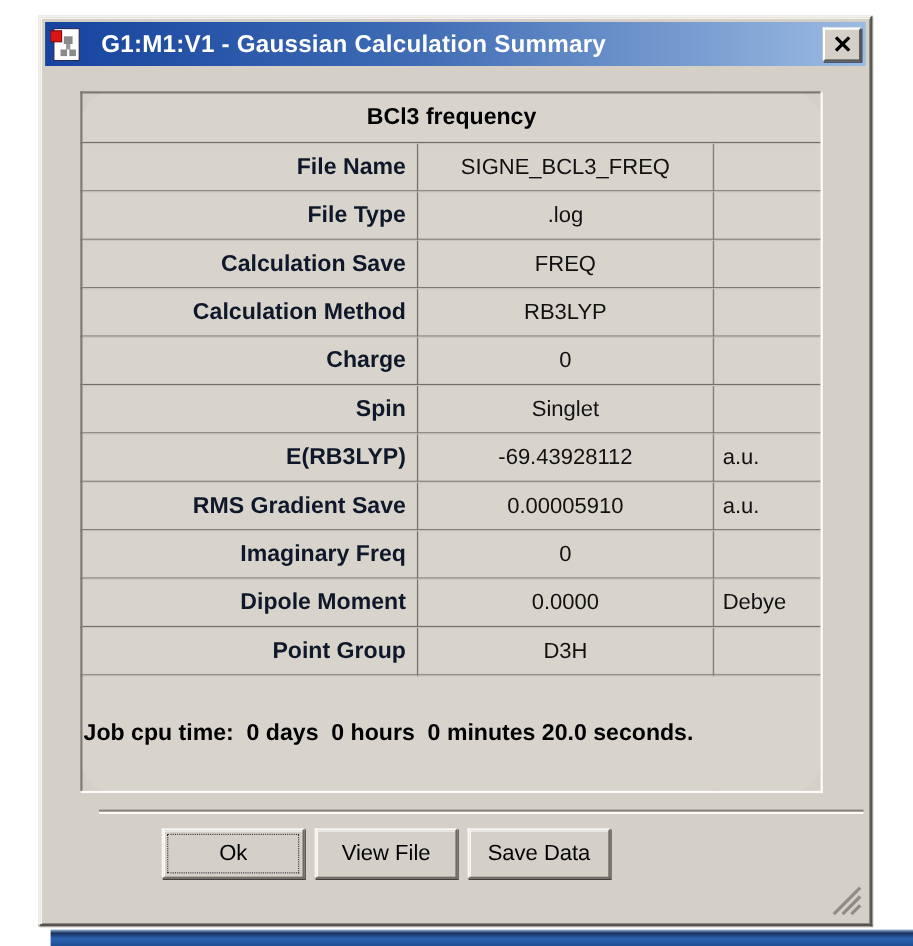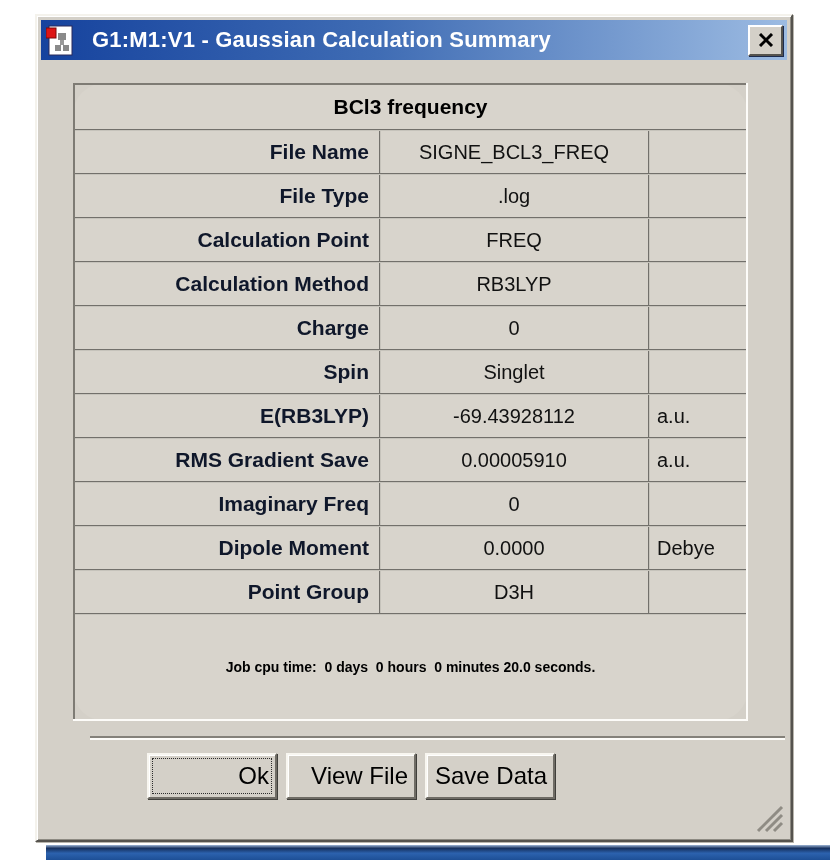--- a/index.html
+++ b/index.html
@@ -80,22 +80,22 @@
     height: 42px; padding: 0 5px 0 4px;
     text-align: center; font-size: 20px; color: #111;
     white-space: nowrap; overflow: hidden; margin-left: 14px;
   }
   td.cell-unit {
     height: 42px; padding: 0 4px 0 7px;
     text-align: left; font-size: 20px; color: #111;
     white-space: nowrap; overflow: hidden;
   }
   td.table-footer {
-    height: 102px; text-align: center; vertical-align: middle;
-    font-weight: bold; font-size: 14px; color: #000;
+    height: 102px; vertical-align: middle;
+    font-weight: bold; font-size: 21px; color: #000;
   }
   td.table-footer .footer-inner {
     display: inline-block; max-width: 560px;
     white-space: pre-wrap; line-height: 1.45;
   }
 
   
   .separator {
     margin: 15px 2px 0 17px;
     height: 0;
@@ -106,22 +106,22 @@
     margin: 13px 0 0 74px;
     display: flex; gap: 9px; align-items: center;
   }
   .btn {
     width: 130px; height: 46px;
     background: var(--dialog-face, #d4d0c8);
     border: 2px solid;
     border-color: #f8f6f0 #6f6c65 #6f6c65 #f8f6f0;
     box-shadow: 1px 1px 0 #403f3b, inset 1px 1px 0 #ffffff;
     font-family: "Liberation Sans", "DejaVu Sans", sans-serif;
-    font-size: 24px; color: #000;
-    box-sizing: border-box; cursor: default; text-align: right;
+    font-size: 20px; color: #000;
+    box-sizing: border-box; cursor: default;
   }
   .btn.focused { outline: 1px dotted #2c2c2c; outline-offset: -6px; }
 
   .resize-grip {
     position: absolute; right: 7px; bottom: 7px;
     width: 36px; height: 32px;
   }
 </style>
 </head>
 <body>
@@ -167,21 +167,21 @@
               <td class="cell-label">File Name</td>
               <td class="cell-value">SIGNE_BCL3_FREQ</td>
               <td class="cell-unit"></td>
             </tr>
             <tr>
               <td class="cell-label">File Type</td>
               <td class="cell-value">.log</td>
               <td class="cell-unit"></td>
             </tr>
             <tr>
-              <td class="cell-label">Calculation Point</td>
+              <td class="cell-label">Calculation Save</td>
               <td class="cell-value">FREQ</td>
               <td class="cell-unit"></td>
             </tr>
             <tr>
               <td class="cell-label">Calculation Method</td>
               <td class="cell-value">RB3LYP</td>
               <td class="cell-unit"></td>
             </tr>
             <tr>
               <td class="cell-label">Charge</td>

